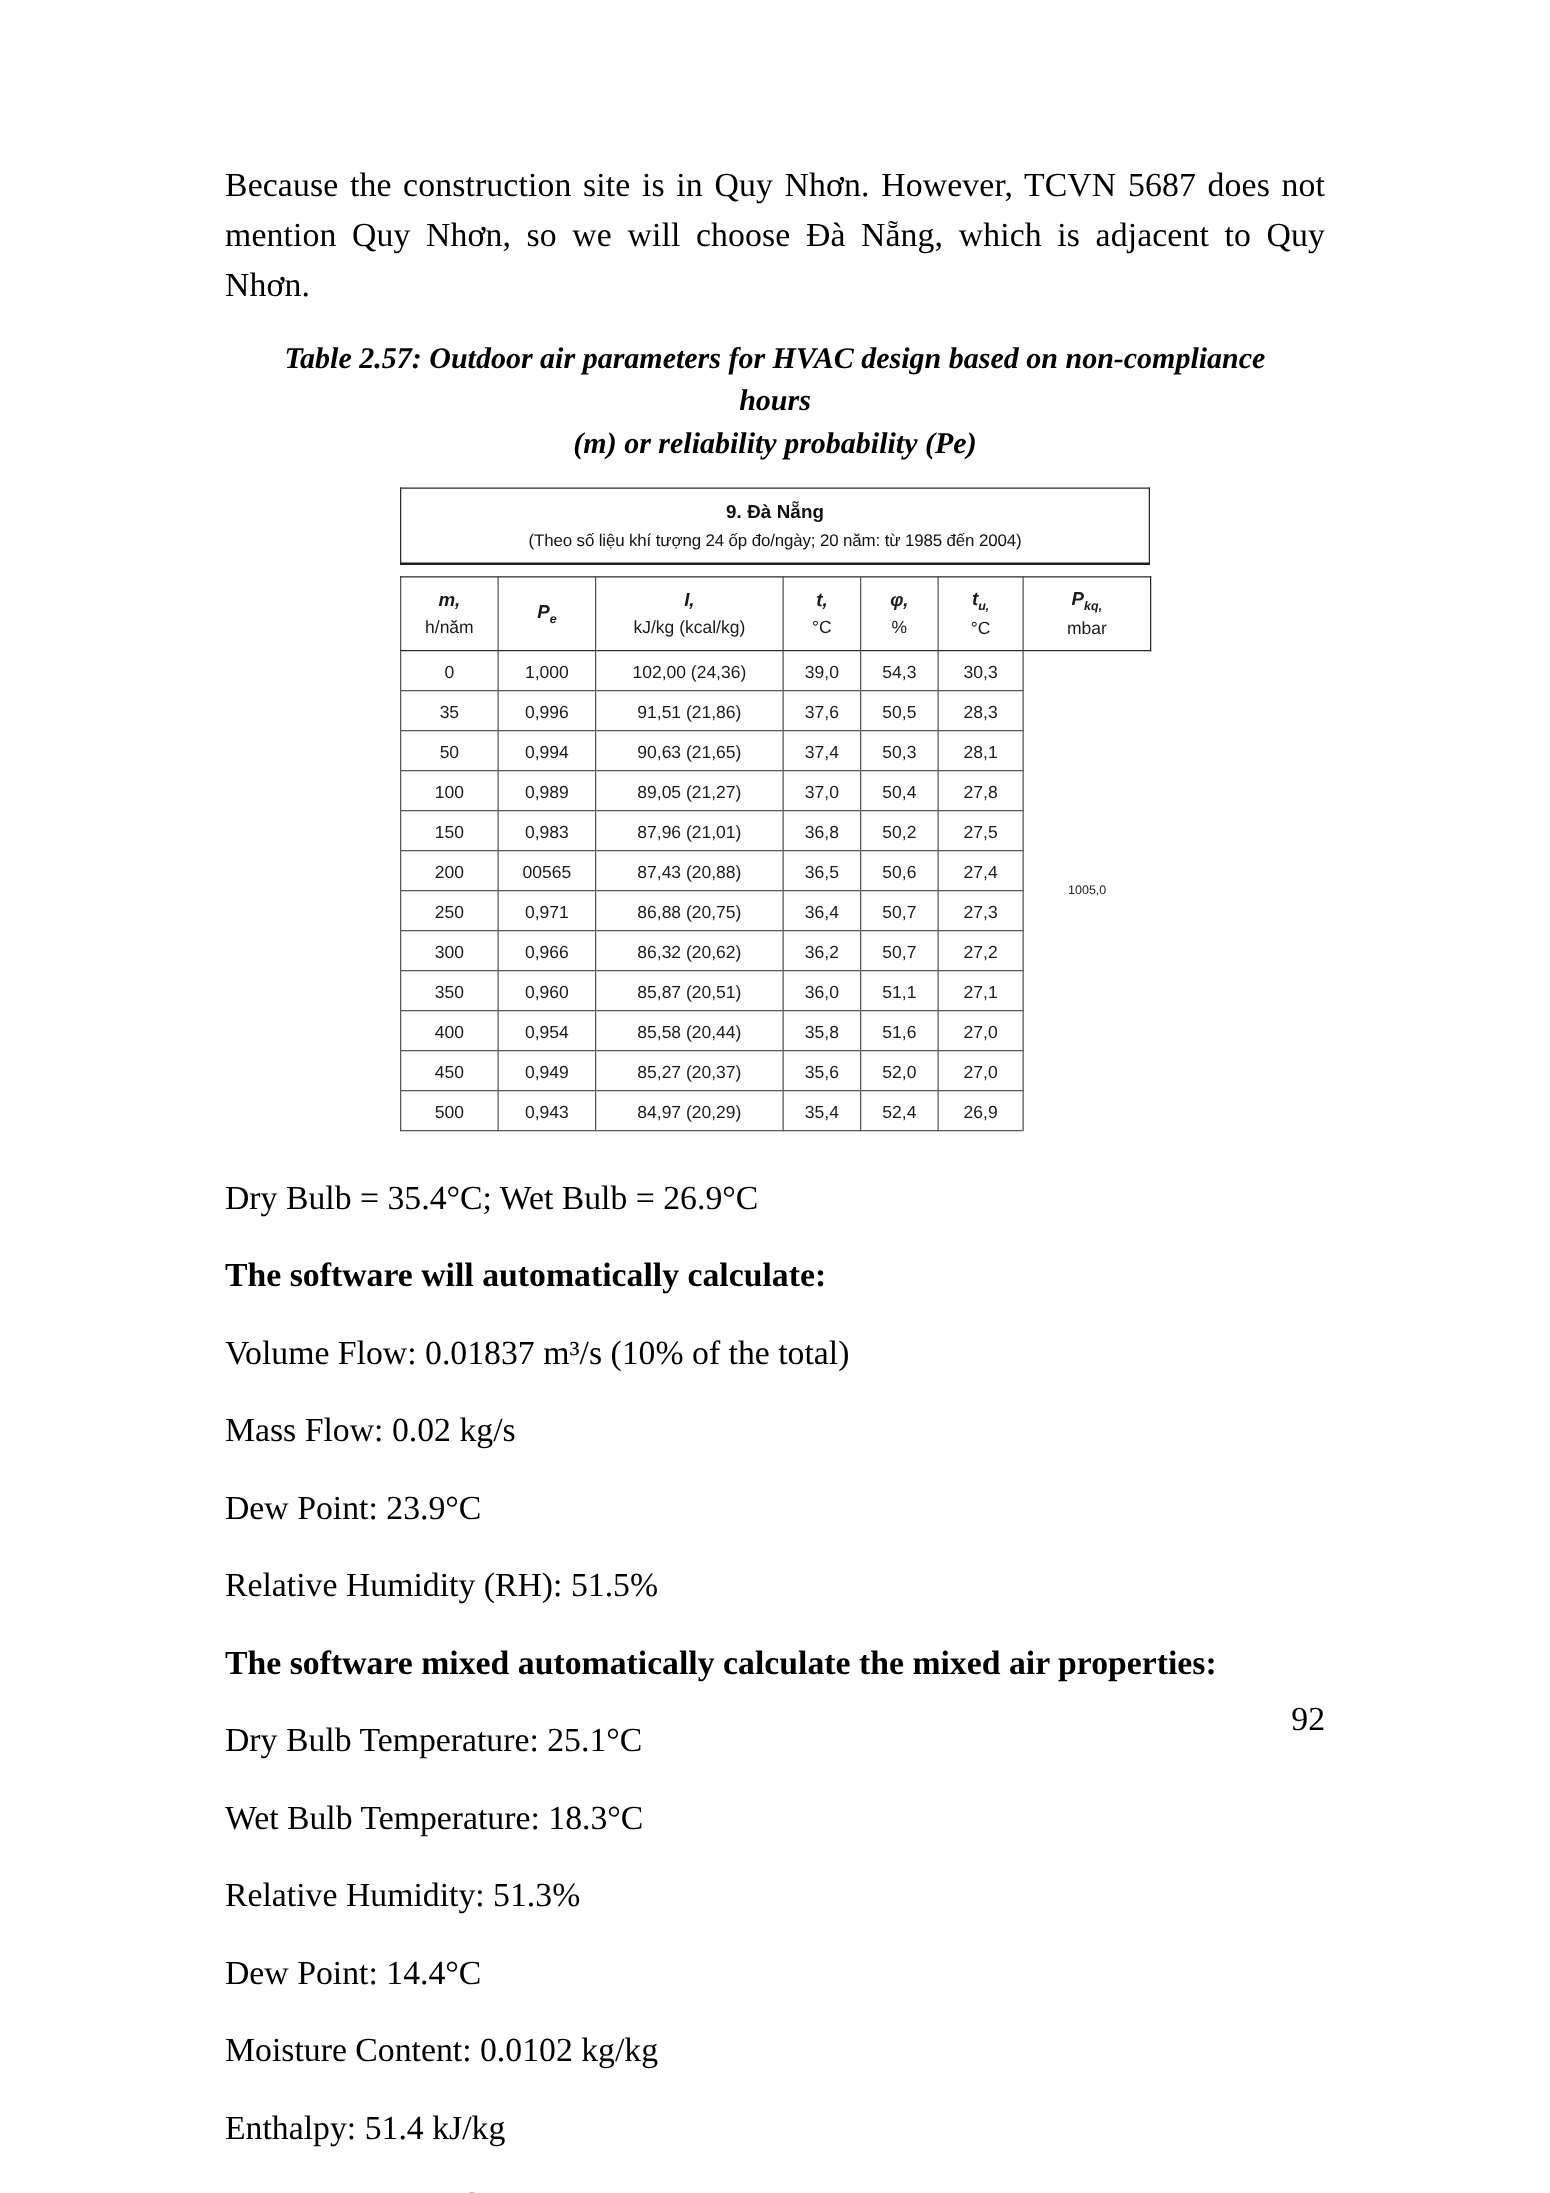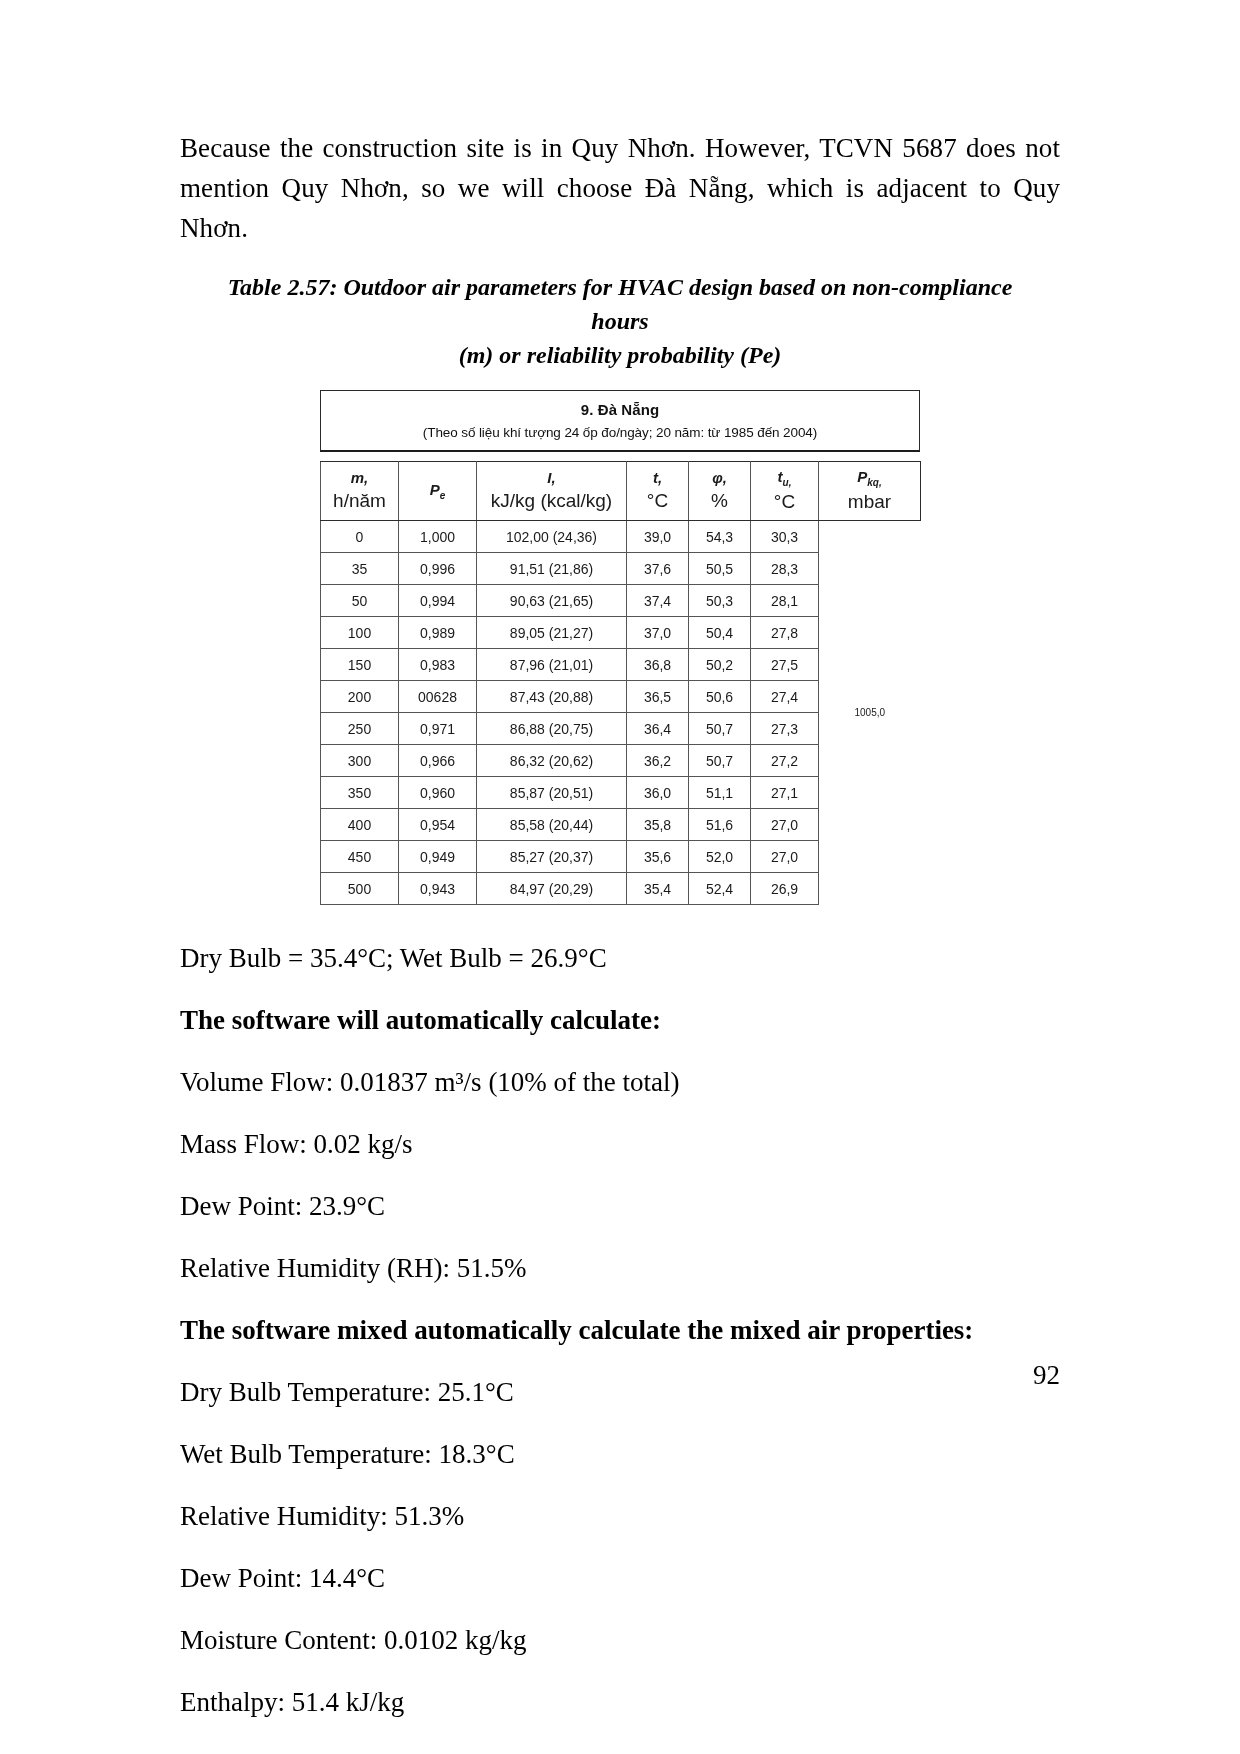--- a/index.html
+++ b/index.html
@@ -92,21 +92,21 @@
     font-weight: normal;
   }
   table.tcvn thead th .sym {
     display: block;
     font-weight: bold;
     font-style: italic;
     font-size: 15px;
   }
   table.tcvn thead th .unit {
     display: block;
-    font-size: 19px;
+    font-size: 14px;
     font-weight: normal;
     font-style: normal;
   }
   table.tcvn thead th .sym sub,
   table.tcvn thead th .sym sup {
     font-size: 10px;
   }
   table.tcvn tbody td {
     height: 31px;
   }
@@ -253,21 +253,21 @@
           <tr>
             <td>150</td>
             <td>0,983</td>
             <td>87,96 (21,01)</td>
             <td>36,8</td>
             <td>50,2</td>
             <td>27,5</td>
           </tr>
           <tr>
             <td>200</td>
-            <td>00628</td>
+            <td>00565</td>
             <td>87,43 (20,88)</td>
             <td>36,5</td>
             <td>50,6</td>
             <td>27,4</td>
           </tr>
           <tr>
             <td>250</td>
             <td>0,971</td>
             <td>86,88 (20,75)</td>
             <td>36,4</td>

